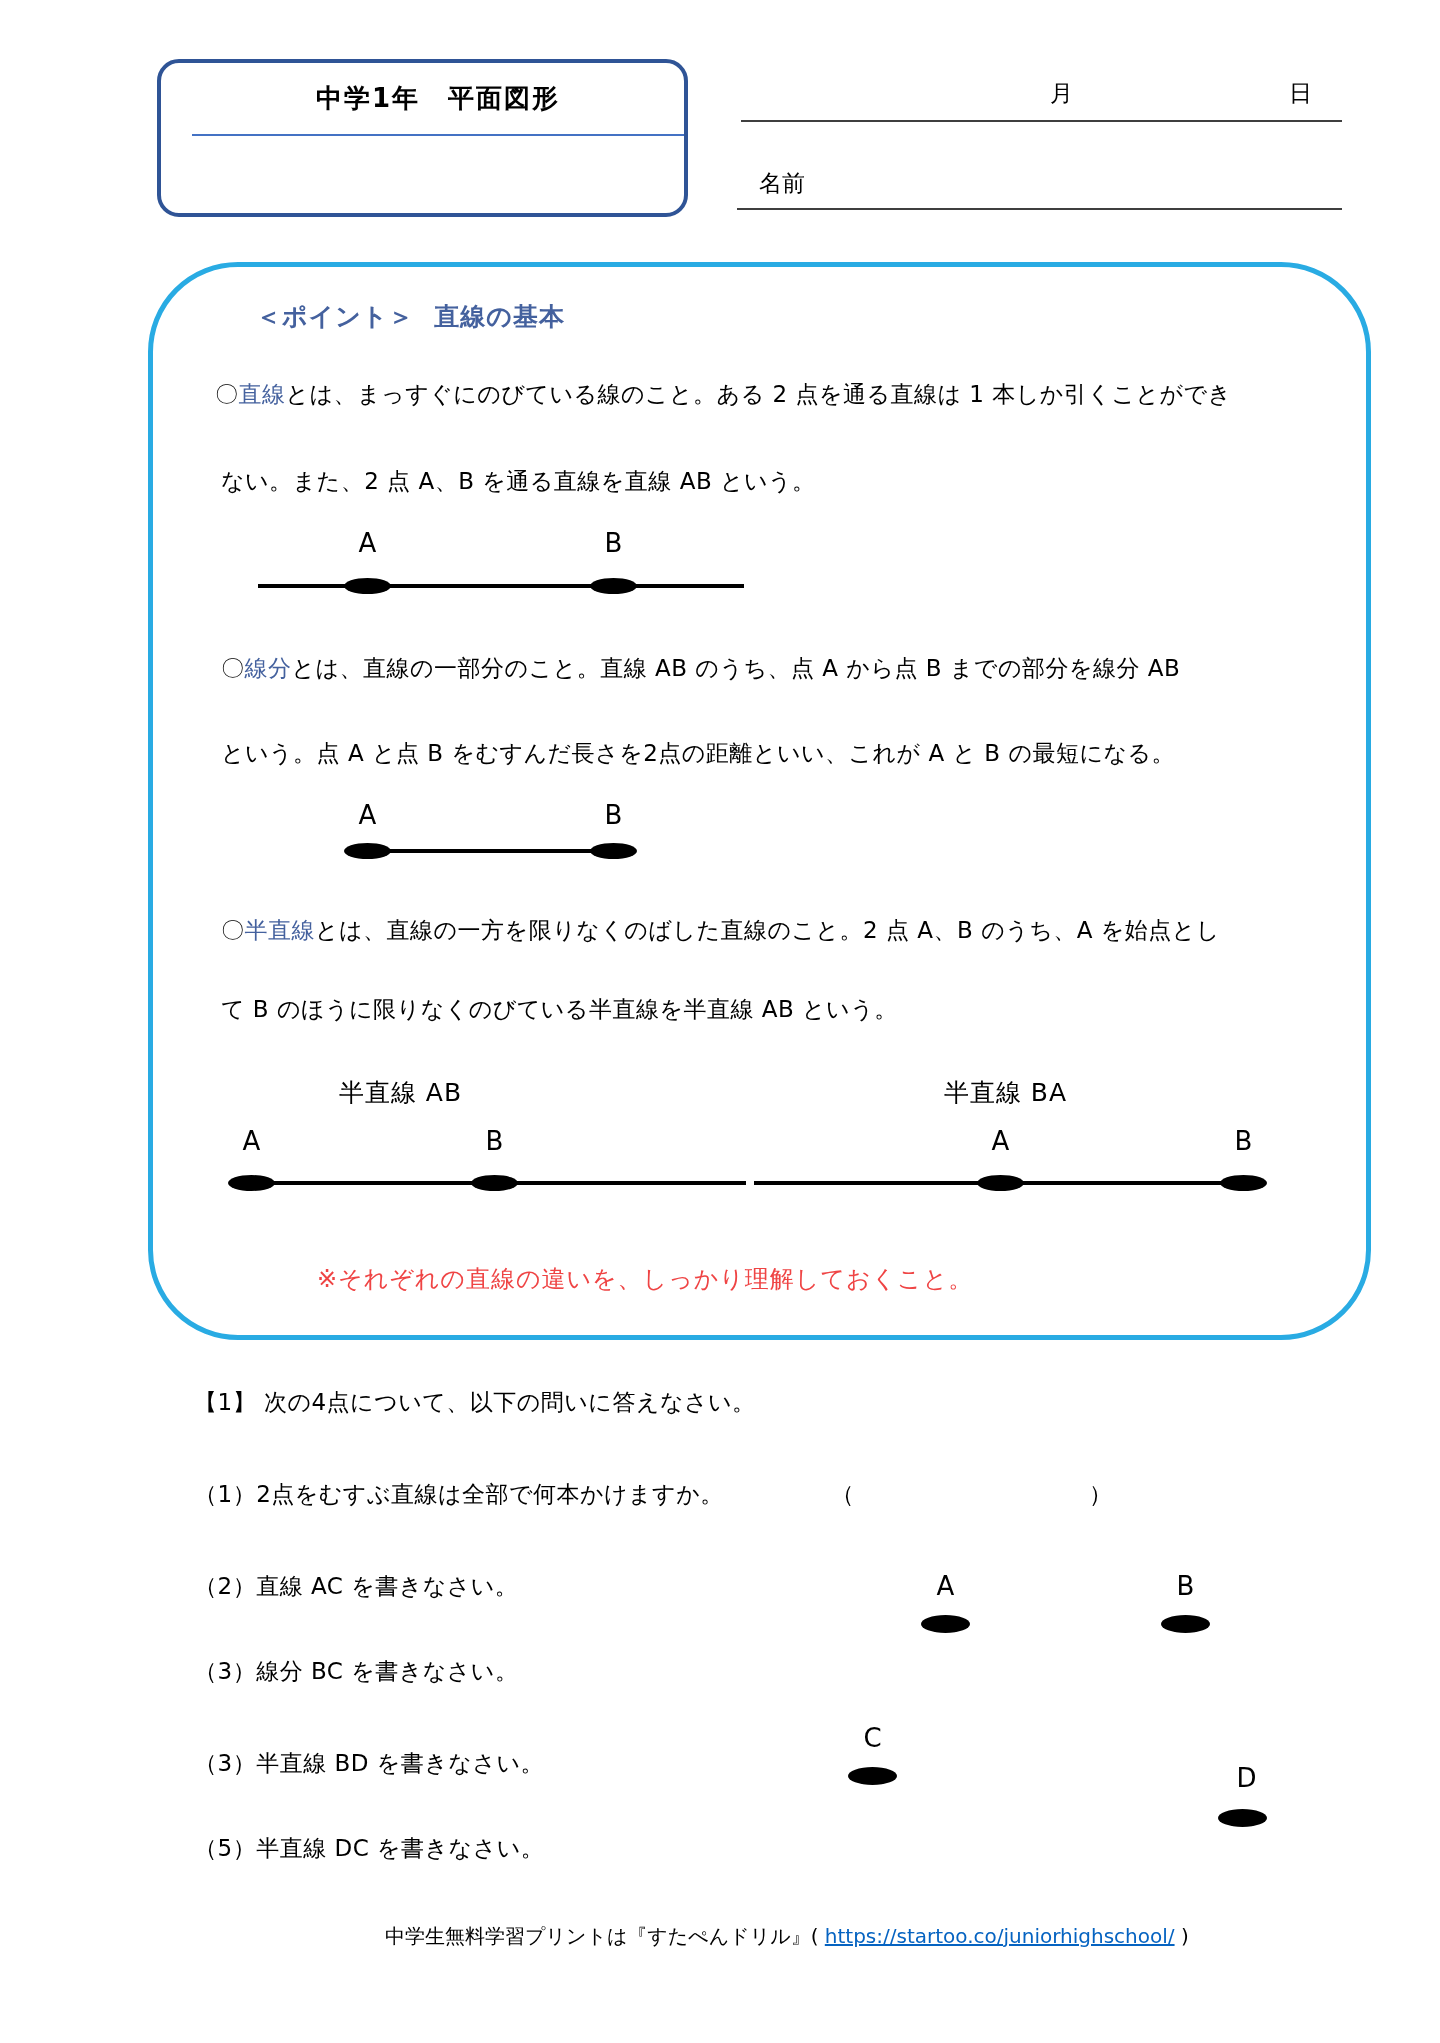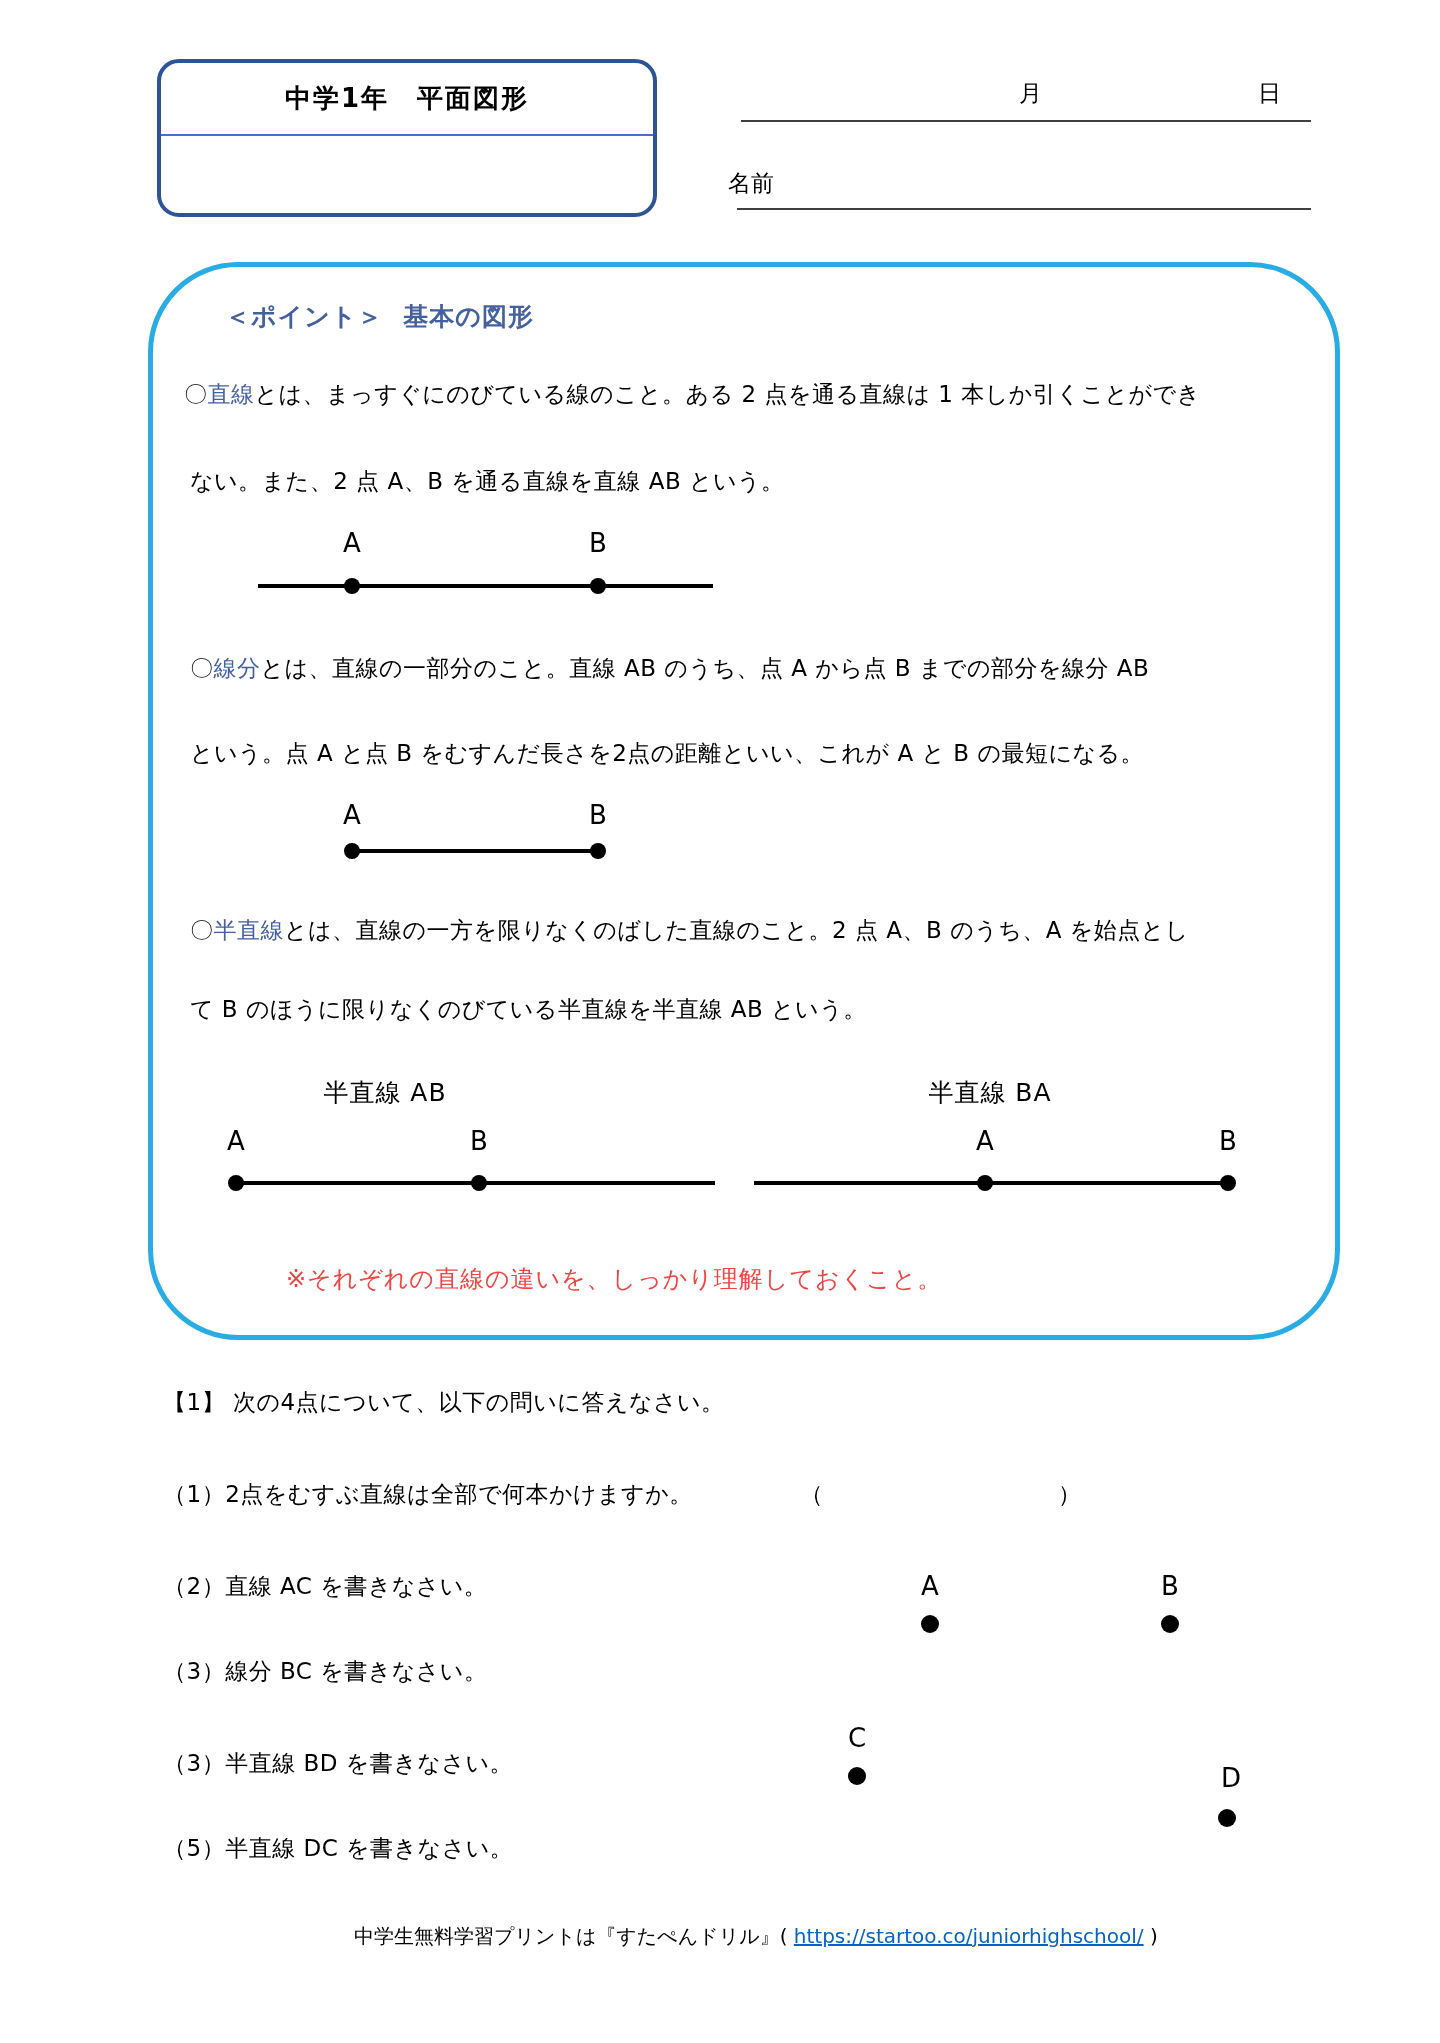--- a/index.html
+++ b/index.html
@@ -1,20 +1,20 @@
 <!DOCTYPE html>
 <html><head>
 <meta charset="utf-8">
 <style>
   html,body{margin:0;padding:0;}
   body{
     width:1440px;height:2043px;position:relative;background:#ffffff;
     font-family:"DejaVu Sans","Liberation Sans",sans-serif;color:#000;
   }
-  .abs{position:absolute;}
+  .abs{position:absolute;padding-left:31px;}
   .nowrap{white-space:nowrap;}
   
   .title-box{
     left:157px;top:59px;width:492px;height:150px;
     border:4px solid #2f5496;border-radius:22px;overflow:hidden;background:#fff;
   }
   .title-row{height:71px;display:flex;align-items:center;justify-content:center;
     font-size:26px;font-weight:bold;letter-spacing:2px;}
   .title-row-top{border-bottom:2px solid #4472c4;}
   .rule{border-top:2px solid #3f3f3f;height:0;}
@@ -47,21 +47,21 @@
 <span class="abs hdr-label" style="left:1019px;top:78px;">月</span>
 <span class="abs hdr-label" style="left:1258px;top:78px;">日</span>
 <div class="abs rule" style="left:741px;top:120px;width:570px;"></div>
 
 <span class="abs hdr-label" style="left:728px;top:168px;">名前</span>
 <div class="abs rule" style="left:737px;top:208px;width:574px;"></div>
 
 <div class="abs point-box"></div>
 
 <div class="abs pt-title nowrap" style="left:225px;top:300px;">
-  <span>＜ポイント＞</span><span style="display:inline-block;width:20px;"></span><span>基本の図形</span>
+  <span>＜ポイント＞</span><span style="display:inline-block;width:20px;"></span><span>直線の基本</span>
 </div>
 
 <div class="abs body-line nowrap" style="left:184px;top:379px;">
   <span>〇</span><span class="term">直線</span><span>とは、まっすぐにのびている線のこと。ある 2 点を通る直線は 1 本しか引くことができ</span>
 </div>
 <div class="abs body-line nowrap" style="left:190px;top:466px;">ない。また、2 点 A、B を通る直線を直線 AB という。</div>
 
 <span class="abs ablabel" style="left:352px;top:528px;">A</span>
 <span class="abs ablabel" style="left:598px;top:528px;">B</span>
 <div class="abs diag-line" style="left:258px;top:584px;width:455px;"></div>

